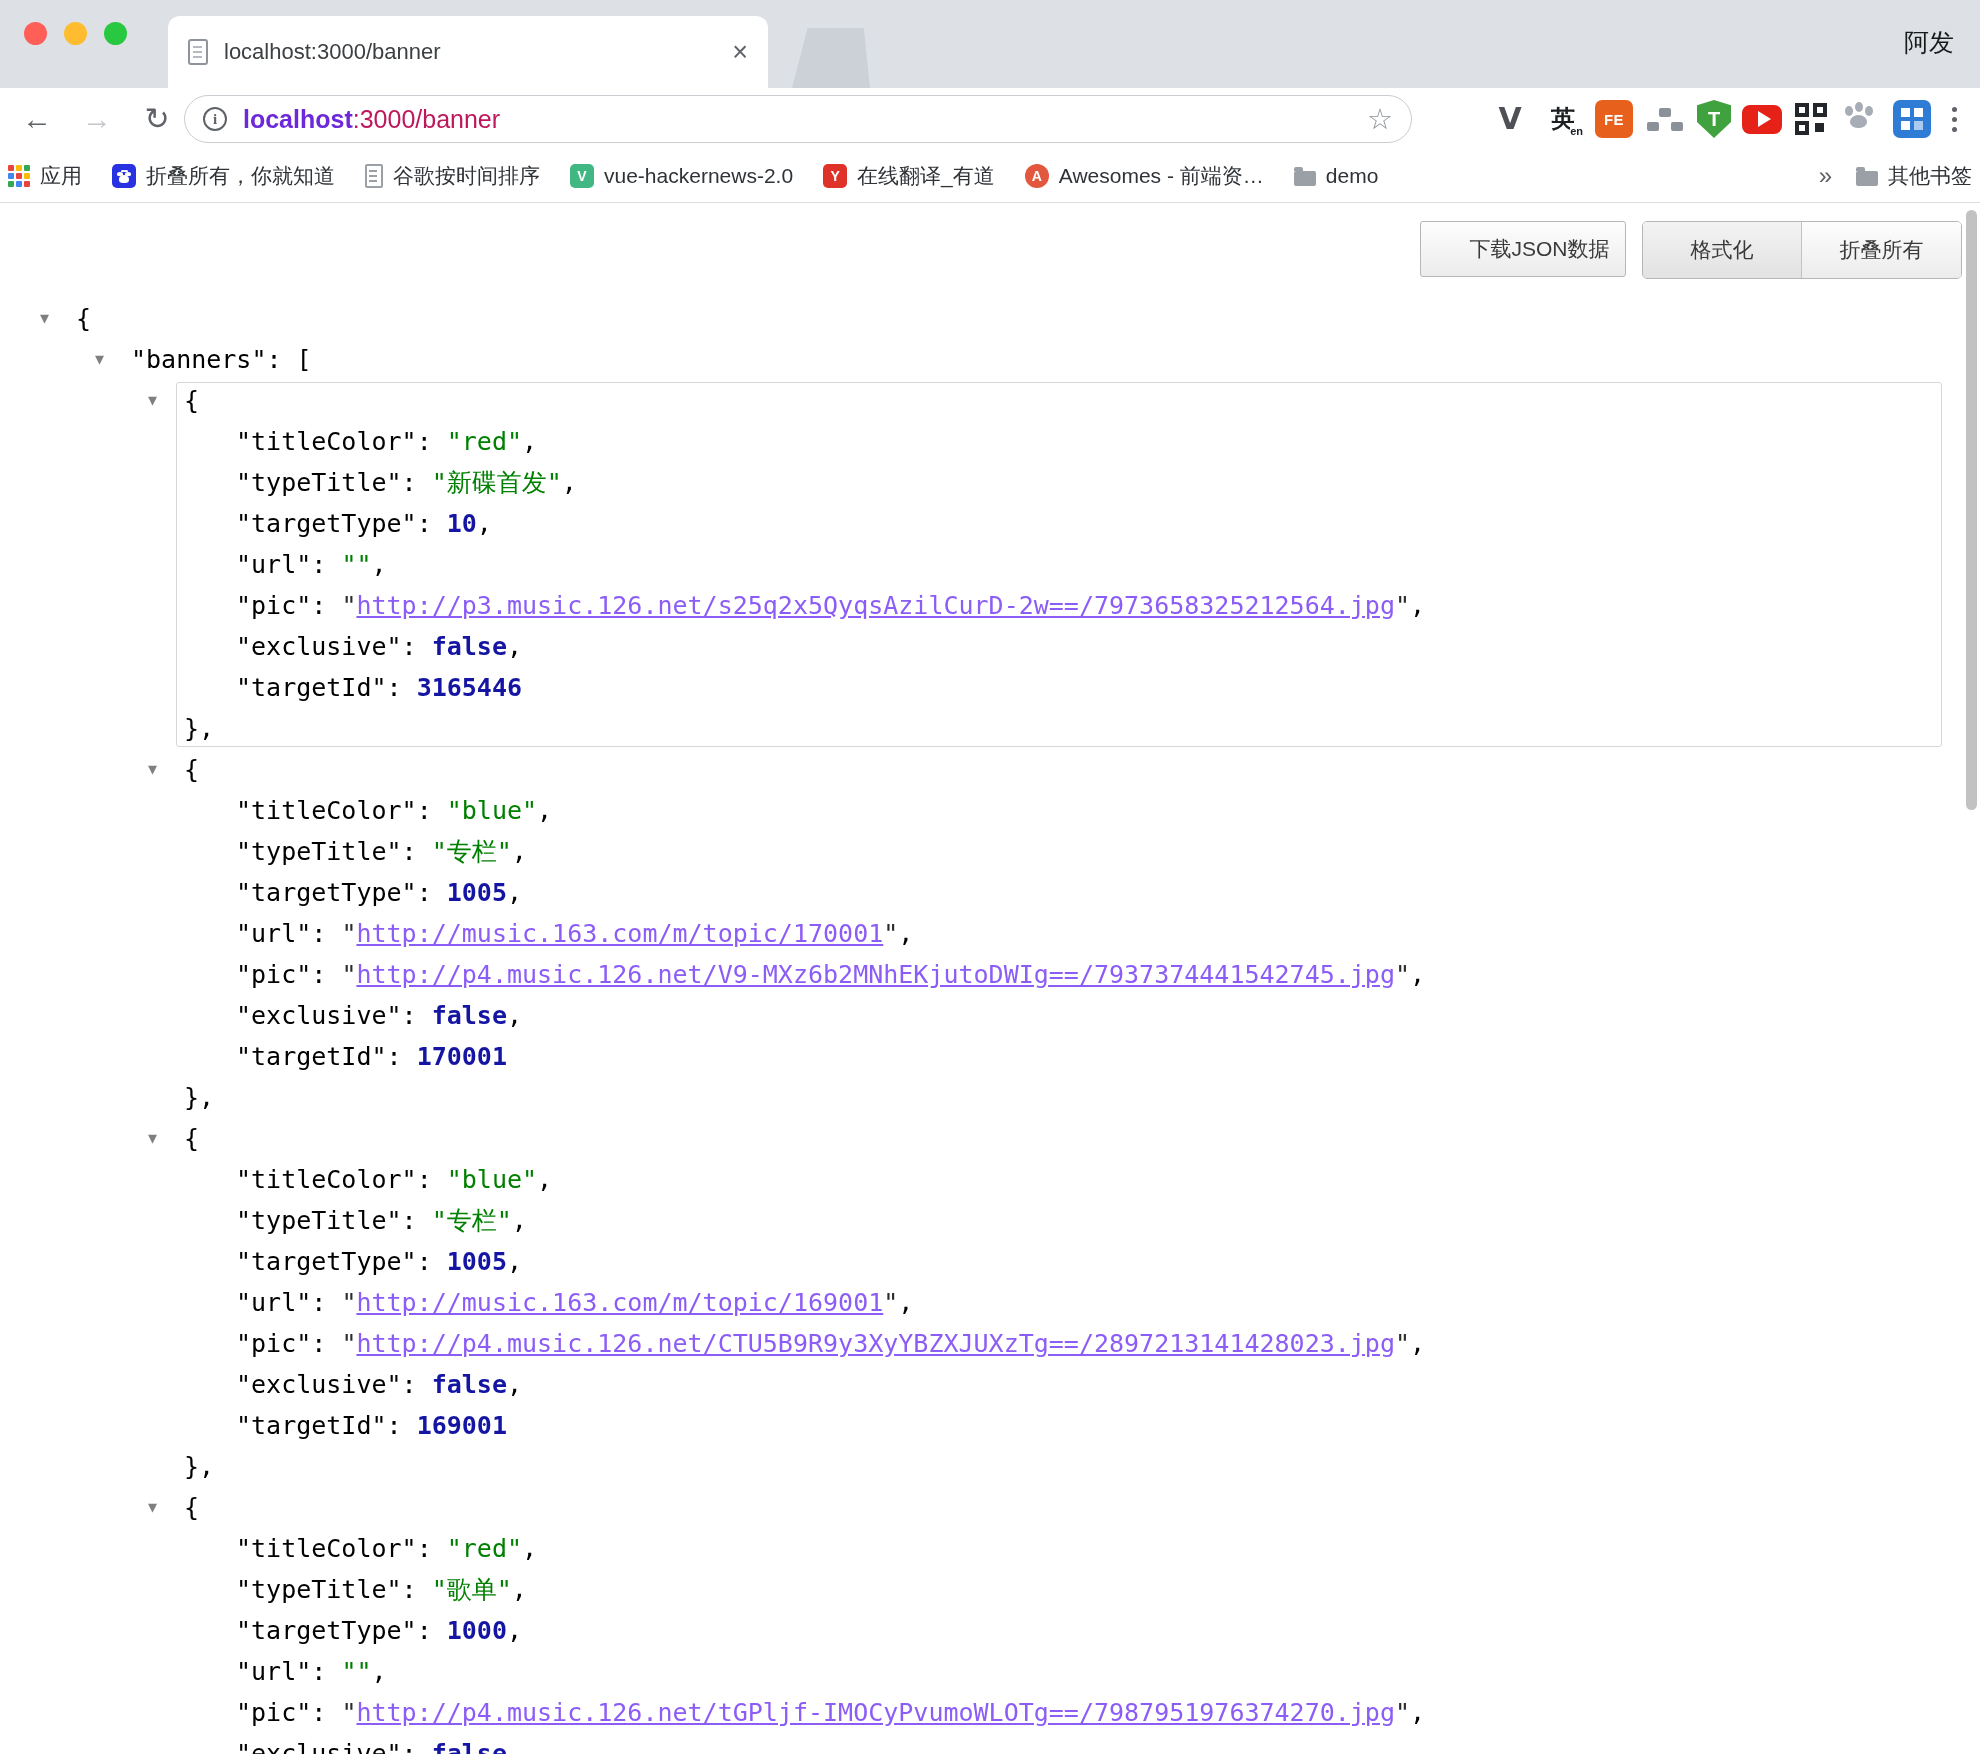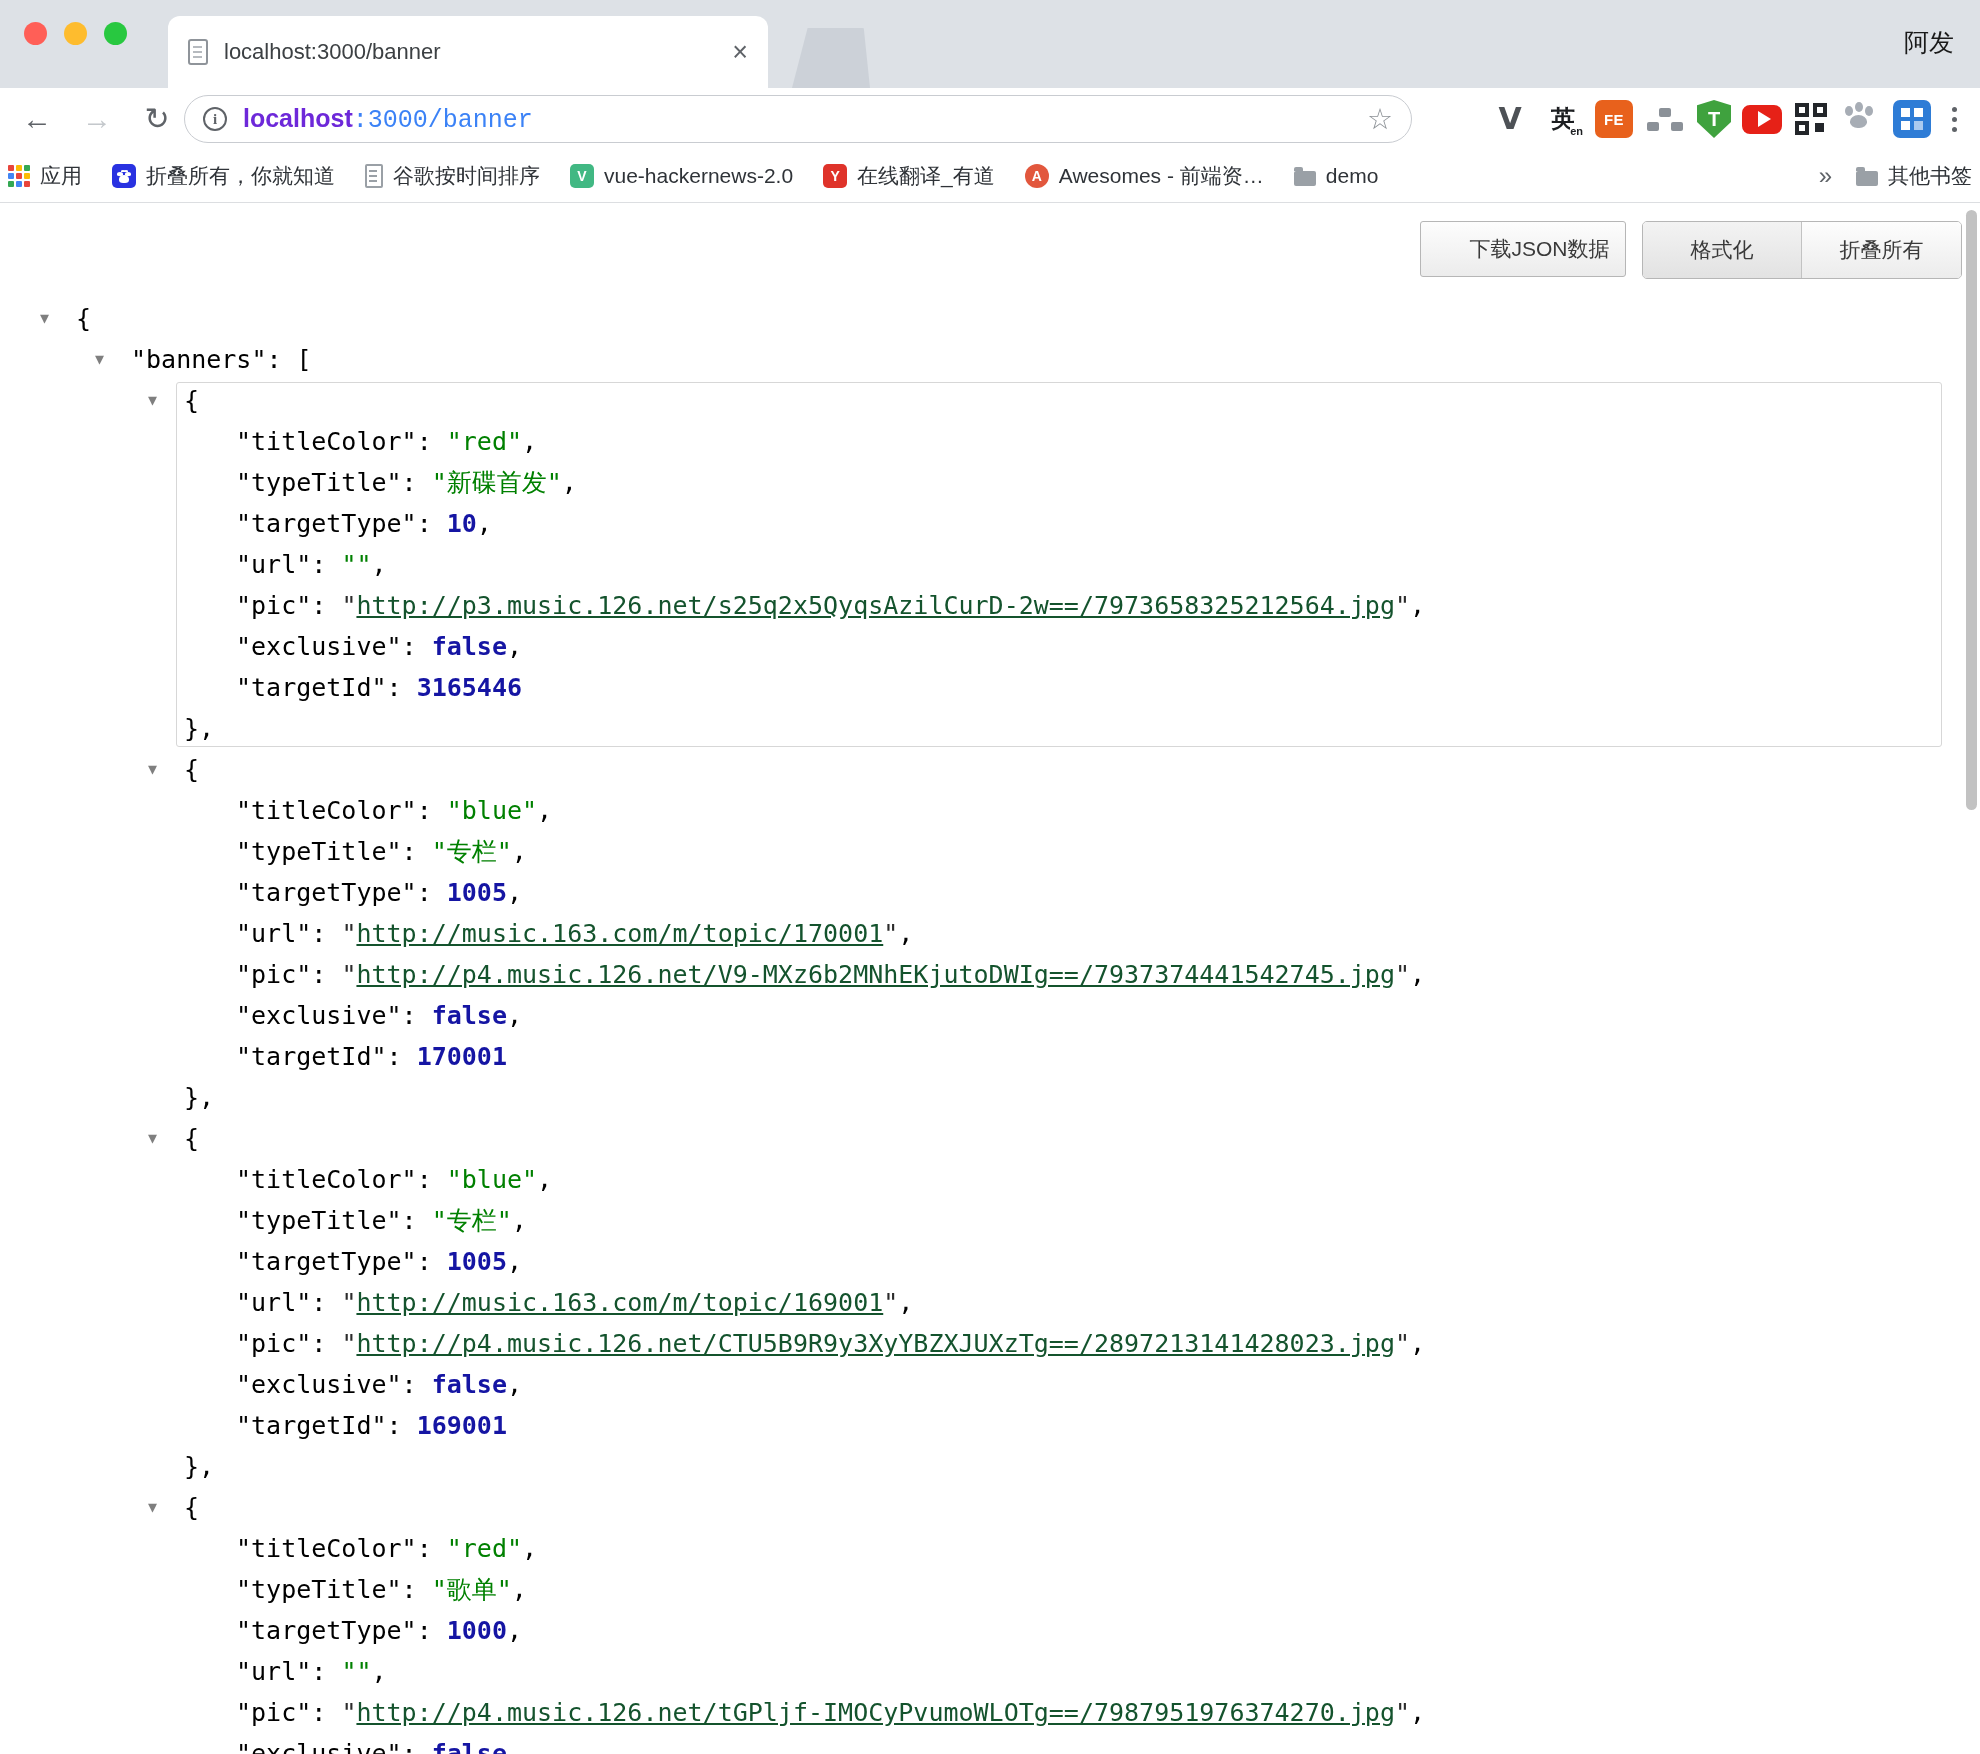--- a/index.html
+++ b/index.html
@@ -31,21 +31,21 @@
   .nicon.back::before { content:'←'; }
   .nicon.fwd  { color:#c4c8cc; } .nicon.fwd::before { content:'→'; }
   .nicon.reload::before { content:'↻'; }
   .omnibox { position:absolute; left:184px; right:568px; top:7px; height:48px; background:#fff;
              border:1px solid #c9ccd1; border-radius:26px; display:flex; align-items:center; padding:0 18px; }
   .info { width:24px; height:24px; border:2px solid #5f6368; border-radius:50%; color:#5f6368;
           font:600 15px/20px "Liberation Serif",serif; text-align:center; flex:0 0 auto; }
   .info::before { content:'i'; }
   .url-text { font-size:25px; margin-left:16px; flex:1; white-space:nowrap; }
   .url-text .host { color:#6d28d9; font-weight:700; }
-  .url-text .path { color:#3b82f6;font-family:Liberation Mono, monospace; }
+  .url-text .path { color:#be185d; }
   .star { font-size:29px; color:#8d9297; line-height:1; } .star::before { content:'☆'; }
   .ext-row { position:absolute; right:14px; top:0; height:62px; display:flex; align-items:center; gap:11px; }
   .ext { width:42px; height:42px; display:flex; align-items:center; justify-content:center; flex:0 0 auto; position:relative; }
   .ext.vimium-icon span { font:bold 30px/1 "DejaVu Sans",sans-serif; color:#4d5156; }
   .ext.translate-icon span { font:bold 24px/1 "DejaVu Sans",sans-serif; color:#1c1e21; }
   .ext.translate-icon::after { content:'en'; position:absolute; right:1px; bottom:3px;
       font:bold 11px/1 "Liberation Sans",sans-serif; color:#1c1e21; background:#fff; }
   .ext.fehelper-icon { background:#e8611c; border-radius:7px; width:38px; height:38px;text-align:right; }
   .ext.fehelper-icon span { font:bold 15px/1 "Liberation Sans",sans-serif; color:#fff; letter-spacing:.5px; }
   .ext.org-chart-icon::before { content:''; width:12px; height:9px; border-radius:2px; background:#8b9198;
@@ -115,21 +115,21 @@
       font-size:25px; line-height:41px; color:#000; }
   .line { position:relative; white-space:pre; }
   .l0 { padding-left:76px; }  .l1 { padding-left:131px; }
   .l2 { padding-left:184px; } .l3 { padding-left:236px; }
   .caret { position:absolute; top:0; font-size:15px; line-height:41px; color:#7f7f7f; cursor:pointer; }
   .l0 .caret { left:40px; } .l1 .caret { left:95px; } .l2 .caret { left:148px; }
   .k { color:#000; }
   .s { color:#008000; }
   .n, .b { color:#1515a3; font-weight:bold; }
   .q { color:#2b2b2b; }
-  .url { color:#14532d; text-decoration:underline; cursor:pointer; }
+  .url { color:#8b5cf6; text-decoration:underline; cursor:pointer; }
   .obj { position:relative; }
   .obj.boxed::before { content:''; position:absolute; left:176px; right:38px; top:2px; bottom:2px;
       border:1px solid #d7d7d7; border-radius:3px; pointer-events:none; }
 
   .sb { position:absolute; right:3px; top:6px; width:11px; height:600px; background:#c2c2c2; border-radius:6px; }
 </style>
 </head>
 <body>
 
 <div class="tabstrip">

